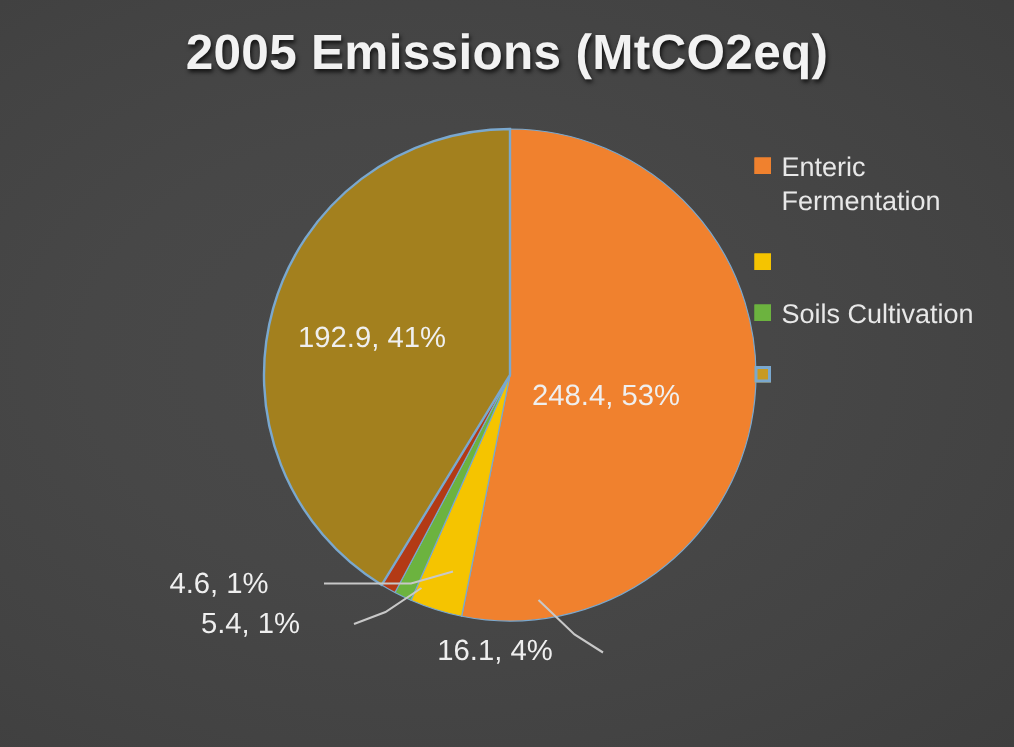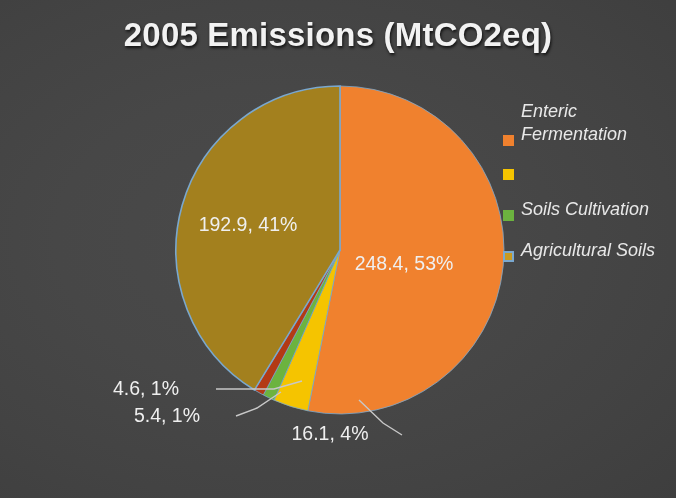--- a/index.html
+++ b/index.html
@@ -60,23 +60,22 @@
     fill: none;
   }
   #legend {
     position: absolute;
     left: 503px;
     top: 100px;
     width: 173px;
   }
   .legend-item {
     display: flex;
-    align-items: flex-end;
+    align-items: flex-start;
     margin-bottom: 18px;
-    font-style: italic;
   }
   .legend-swatch {
     width: 11px;
     height: 11px;
     flex: 0 0 11px;
     margin-top: 5px;
     margin-right: 7px;
     box-sizing: border-box;
   }
   .legend-label {
@@ -123,17 +122,16 @@
       </div>
       <div class="legend-item">
         <span class="legend-swatch" style="background: rgb(245, 196, 0); border: 2px solid rgb(245, 196, 0);"></span>
       </div>
       <div class="legend-item">
         <span class="legend-swatch" style="background: rgb(108, 179, 63); border: 2px solid rgb(108, 179, 63);"></span>
         <span class="legend-label">Soils Cultivation</span>
       </div>
       <div class="legend-item">
         <span class="legend-swatch" style="background: rgb(200, 154, 34); border: 2px solid rgb(122, 168, 207);"></span>
-        <span class="legend-label">Agricultural Soils</span>
       </div>
     </div>
 
 </div>
 
 </body></html>

